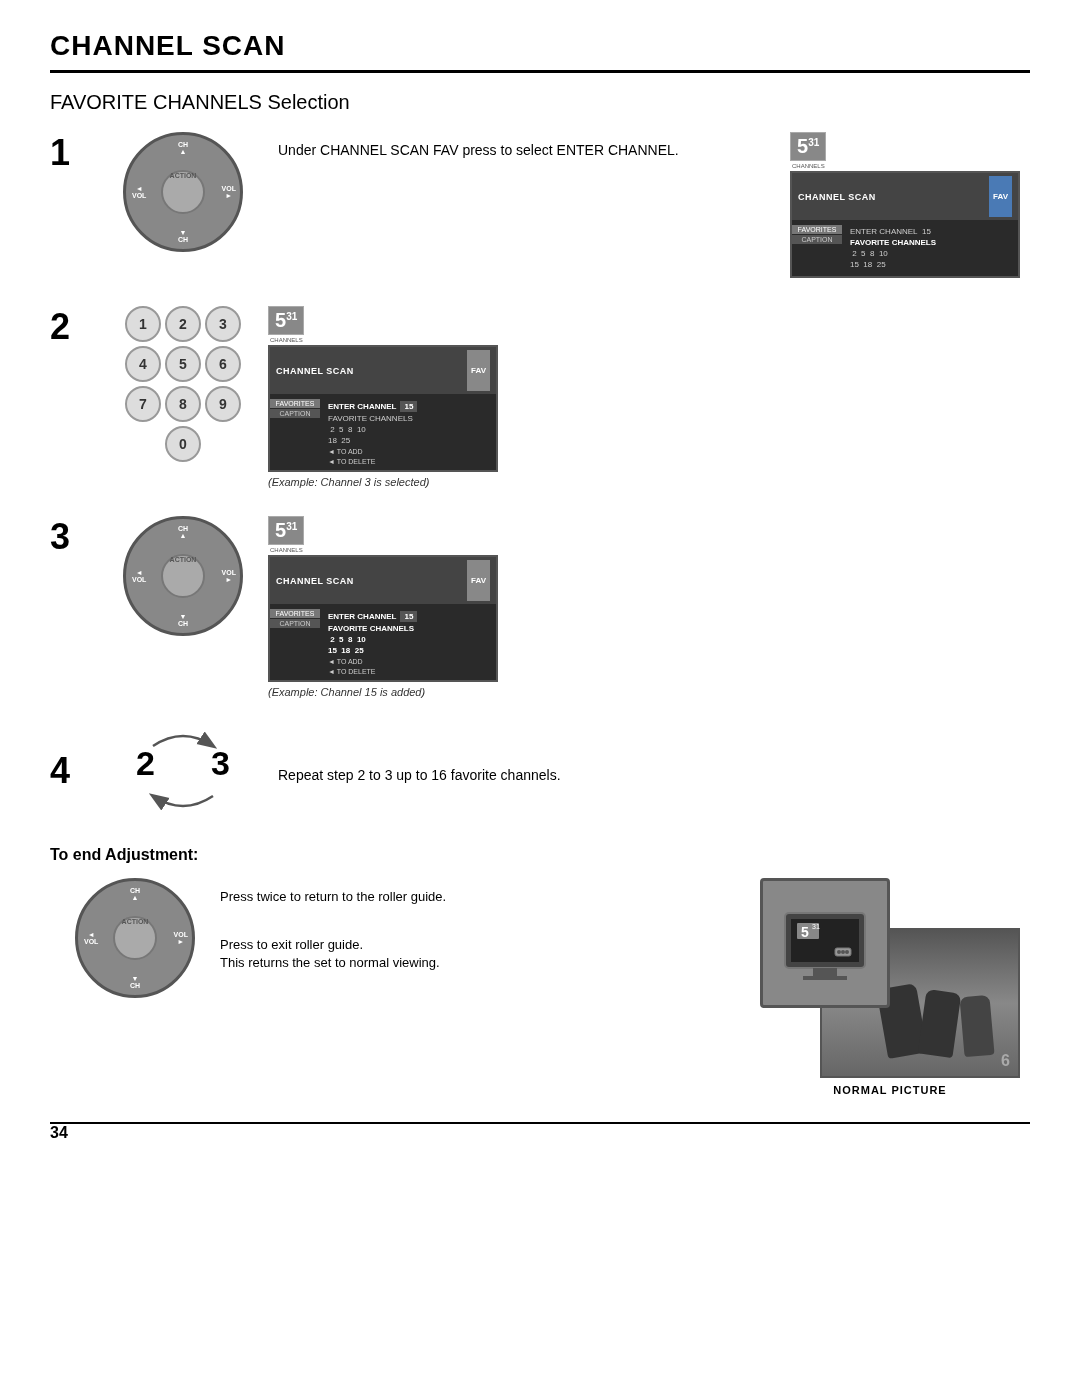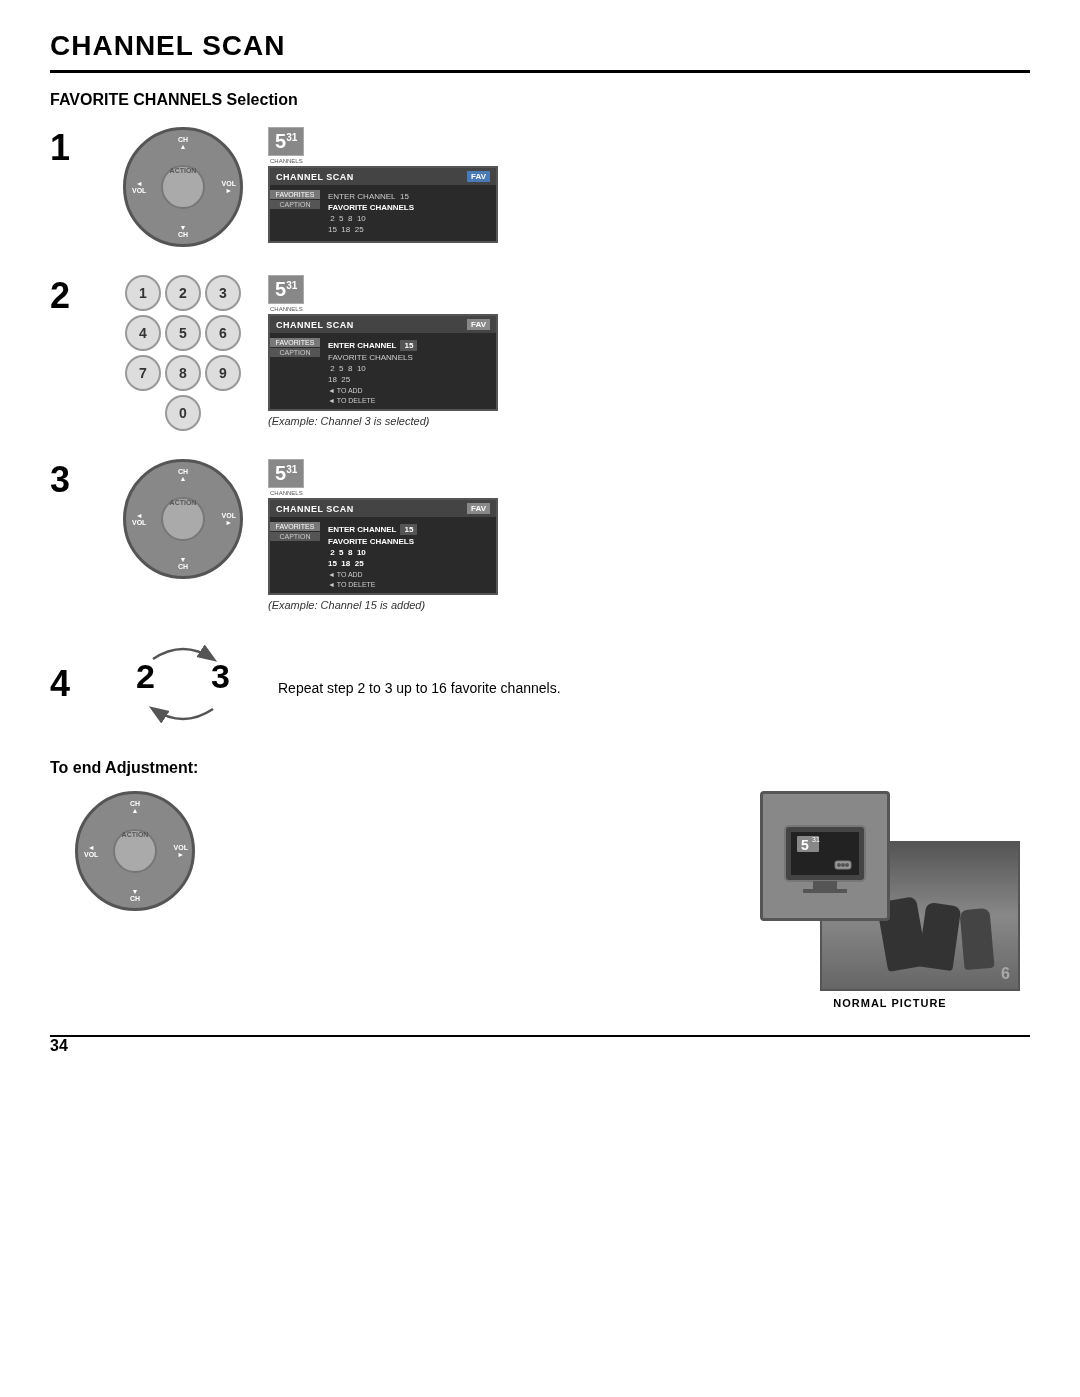--- a/index.html
+++ b/index.html
@@ -17,22 +17,22 @@
       font-size: 28px;
       font-weight: bold;
       border-bottom: 3px solid #000;
       padding-bottom: 8px;
       margin-bottom: 18px;
       letter-spacing: 1px;
     }
 
     
     .section-heading {
-      font-size: 16px;
-      font-weight: bold;
+      font-size: 20px;
+      font-weight: normal;
       margin-bottom: 18px;
     }
 
     
     .step-row {
       display: flex;
       align-items: flex-start;
       margin-bottom: 28px;
       gap: 0;
     }
@@ -146,21 +146,21 @@
       font-size: 9px;
       font-weight: bold;
       color: #fff;
       letter-spacing: 0.5px;
     }
     .tv-fav-badge {
       background: #888;
       color: #fff;
       font-size: 8px;
       font-weight: bold;
-      padding: 1px 4px;
+      padding: 16px 4px;
     }
     .tv-fav-badge.active {
       background: #4a7ab5;
     }
     .tv-sidebar {
       display: flex;
       gap: 4px;
     }
     .tv-sidebar-labels {
       display: flex;
@@ -326,20 +326,21 @@
     <div class="dial">
       <div class="dial-label dial-top">CH<br>▲</div>
       <div class="dial-label dial-bottom">▼<br>CH</div>
       <div class="dial-label dial-left">◄<br>VOL</div>
       <div class="dial-label dial-right">VOL<br>►</div>
       <div class="dial-center">
         <div class="dial-center-text">ACTION</div>
       </div>
     </div>
   </div>
+  <div class="step-text">Under CHANNEL SCAN FAV press to select ENTER CHANNEL.</div>
   <div class="step-screen">
     <div class="tv-screen-wrap">
 
       <div style="display:flex;align-items:flex-end;margin-bottom:2px;">
         <div style="background:#888;border:1px solid #aaa;padding:2px 6px;display:inline-flex;align-items:flex-start;position:relative;">
           <span style="font-size:20px;font-weight:bold;color:#fff;">5</span>
           <span style="font-size:10px;font-weight:bold;color:#fff;margin-top:2px;">31</span>
         </div>
       </div>
       <div style="font-size:6px;color:#555;margin-bottom:2px;margin-left:2px;">CHANNELS</div>
@@ -508,20 +509,25 @@
         <div class="dial">
           <div class="dial-label dial-top">CH<br>▲</div>
           <div class="dial-label dial-bottom">▼<br>CH</div>
           <div class="dial-label dial-left">◄<br>VOL</div>
           <div class="dial-label dial-right">VOL<br>►</div>
           <div class="dial-center">
             <div class="dial-center-text">ACTION</div>
           </div>
         </div>
       </div>
+      <div class="end-texts">
+        <div class="end-text-item">Press twice to return to the roller guide.</div>
+        <div class="end-text-item" style="white-space:pre-line;">Press to exit roller guide.
+This returns the set to normal viewing.</div>
+      </div>
     </div>
 
     <div class="end-right">
       <div class="tv-photo-container">
 
         <div class="tv-overlay">
 
           <svg width="100" height="100" viewBox="0 0 100 100">
 
             <rect x="10" y="20" width="80" height="55" rx="4" ry="4" fill="#444" stroke="#777" stroke-width="2"></rect>

